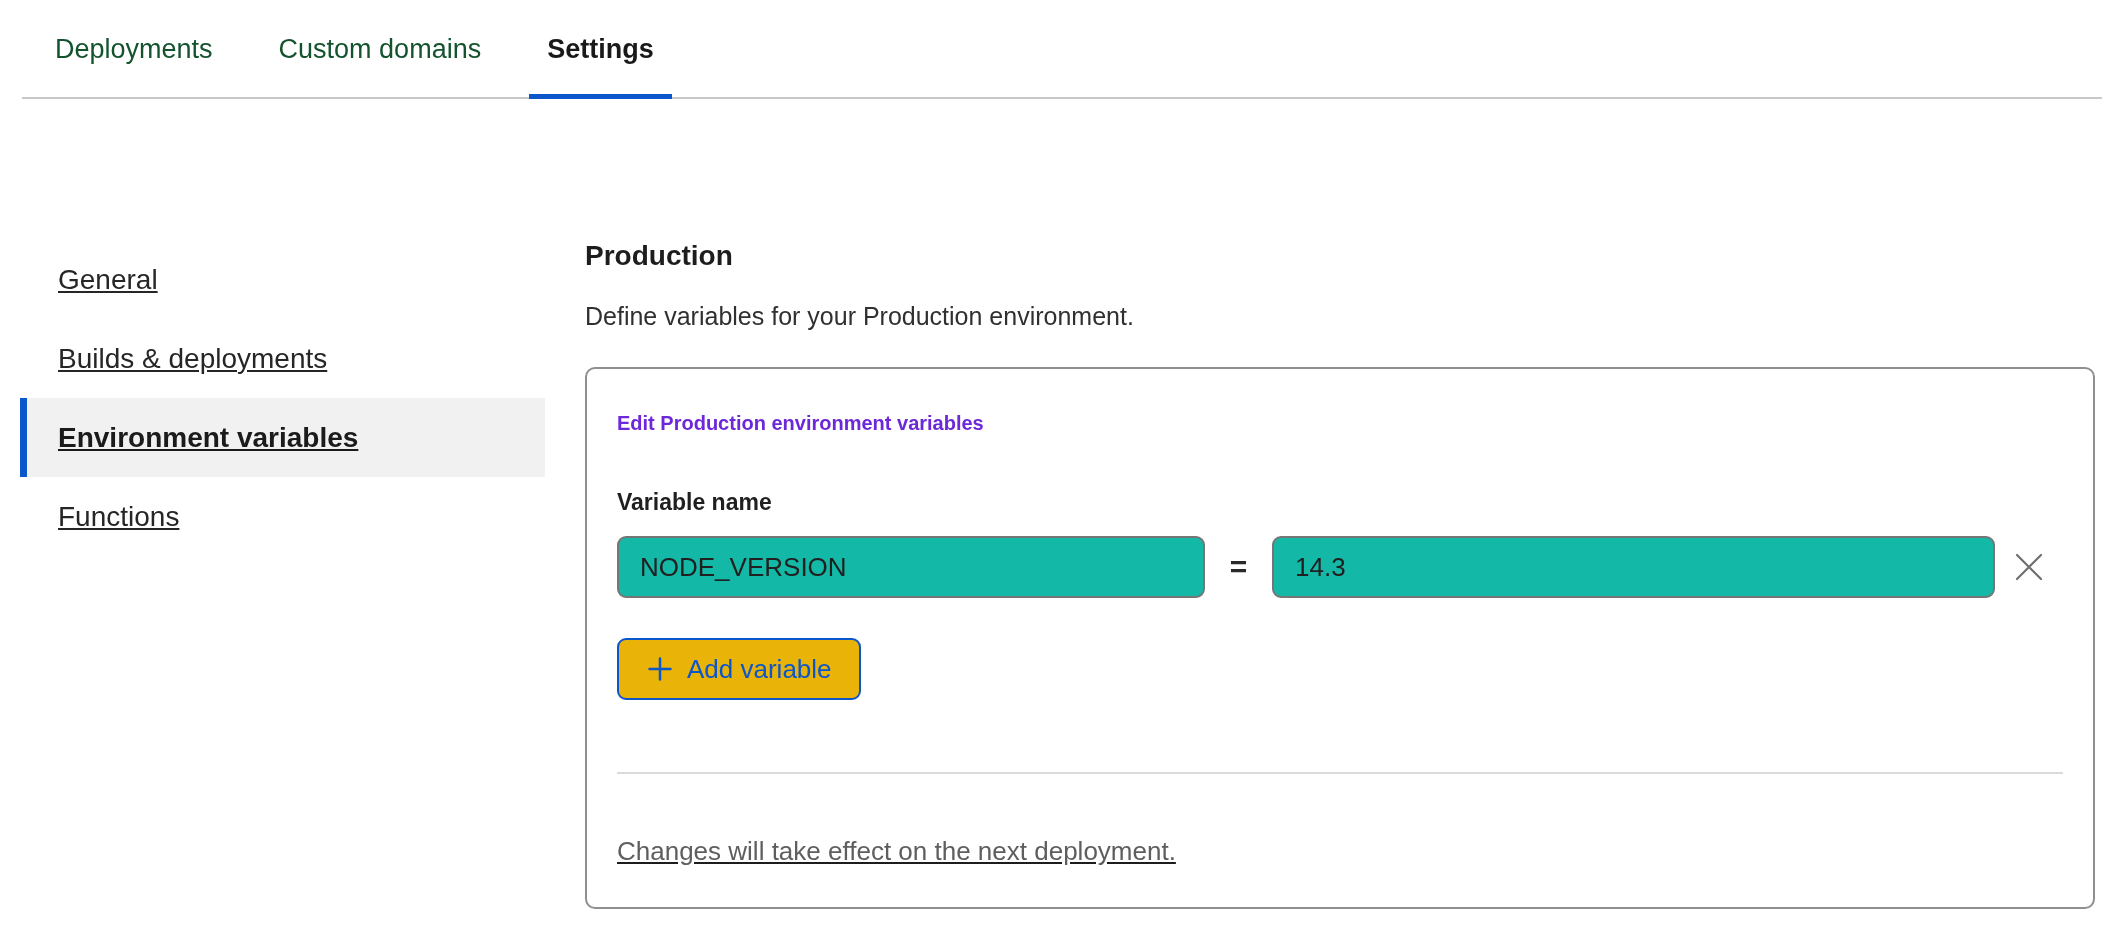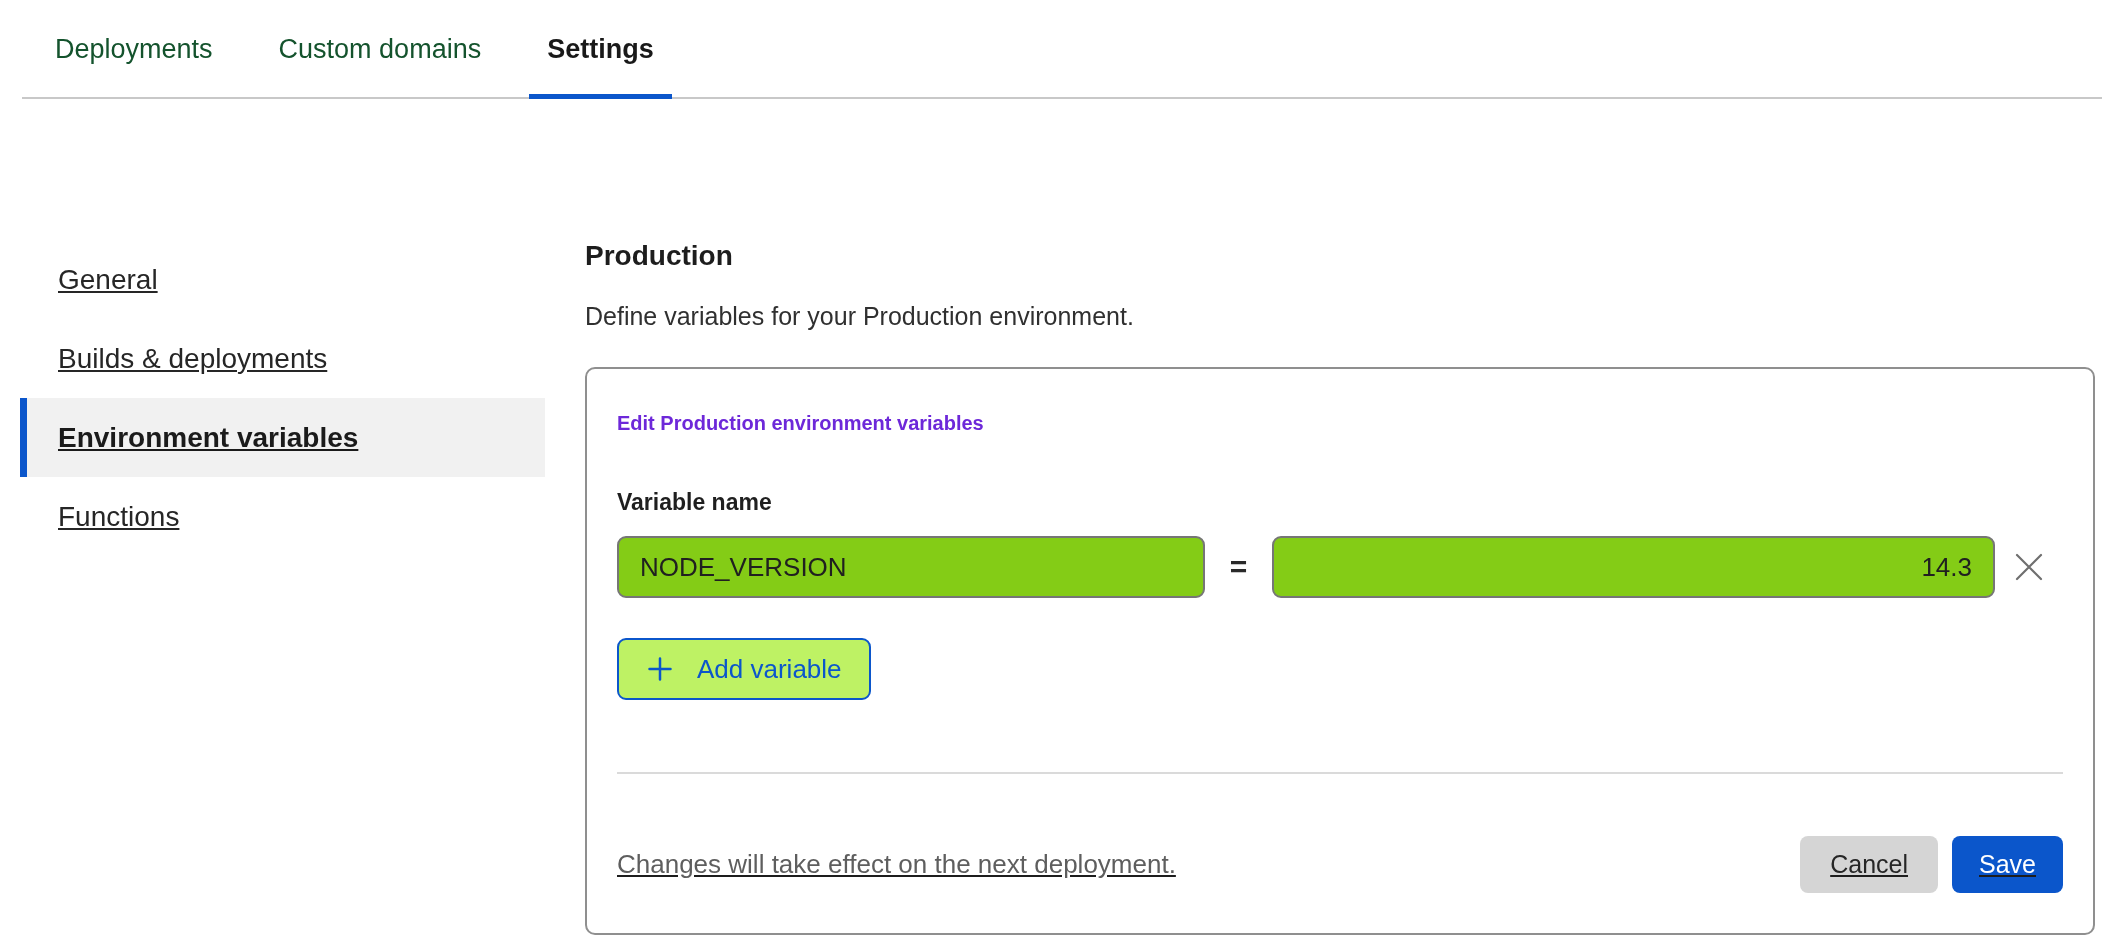--- a/index.html
+++ b/index.html
@@ -136,25 +136,25 @@
   .lbl-value { grid-column: 3; grid-row: 1; }
   .input {
     width: 100%;
     height: 62px;
     border: 2px solid #767676;
     border-radius: 9px;
     font-family: "Liberation Sans", sans-serif;
     font-size: 26px;
     color: #202020;
     padding: 0 21px;
-    background: #84cc16;
+    background: #14b8a6;
     outline: none;
   }
   .input-name  { grid-column: 1; grid-row: 2; }
-  .input-value { grid-column: 3; grid-row: 2; text-align: right; }
+  .input-value { grid-column: 3; grid-row: 2; }
   .eq-cell {
     grid-column: 2; grid-row: 2;
     display: flex; align-items: center; justify-content: center;
     font-size: 30px;
     font-weight: 600;
     color: #2a2a2a;
   }
   .remove-btn {
     grid-column: 4; grid-row: 2;
     display: flex; align-items: center; justify-content: center;
@@ -162,23 +162,23 @@
     border: none;
     padding: 0;
     cursor: pointer;
   }
 
   .add-btn {
     margin-top: 40px;
     height: 62px;
     display: inline-flex;
     align-items: center;
-    gap: 23px;
+    gap: 13px;
     padding: 0 27px;
-    background: #bef264;
+    background: #eab308;
     border: 2px solid var(--accent);
     border-radius: 9px;
     color: var(--accent);
     font-family: "Liberation Sans", sans-serif;
     font-size: 26px;
     cursor: pointer;
   }
 
   .card-divider {
     margin: 72px 0 0 0;
@@ -263,22 +263,18 @@
           <svg width="28" height="28" viewBox="0 0 28 28">
             <path d="M14 3.5 V24.5 M3.5 14 H24.5" stroke="var(--accent)" stroke-width="2.5" stroke-linecap="round" fill="none"></path>
           </svg>
           <span>Add variable</span>
         </button>
 
         <hr class="card-divider">
 
         <div class="card-footer">
           <div class="footer-note">Changes will take effect on the next deployment.</div>
-          <div class="actions">
-            <button class="btn btn-cancel">Cancel</button>
-            <button class="btn btn-save">Save</button>
-          </div>
         </div>
       </div>
     </section>
   </main>
 
 </div>
 
 </body></html>

